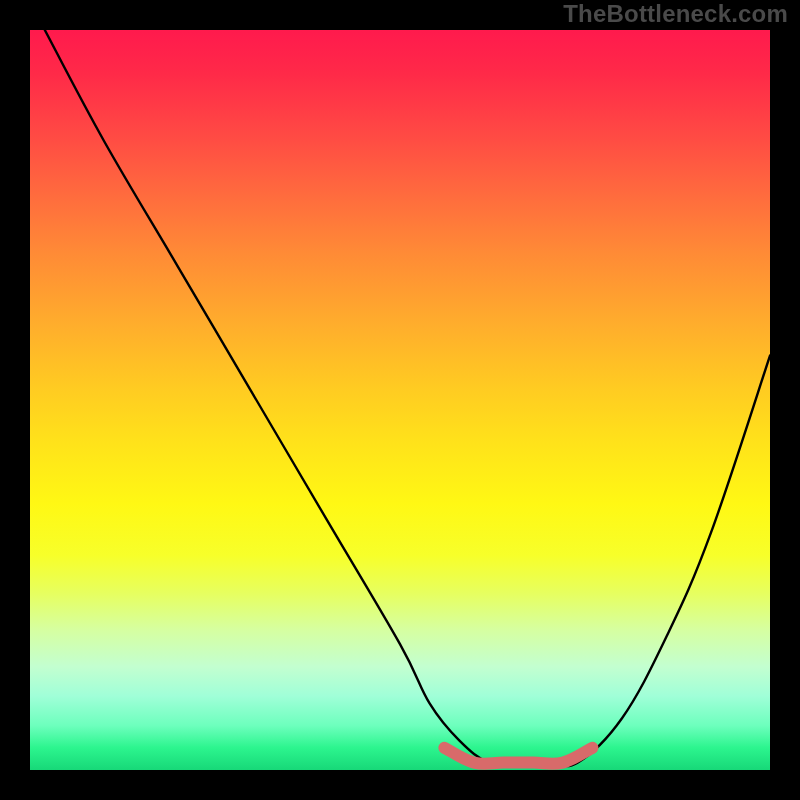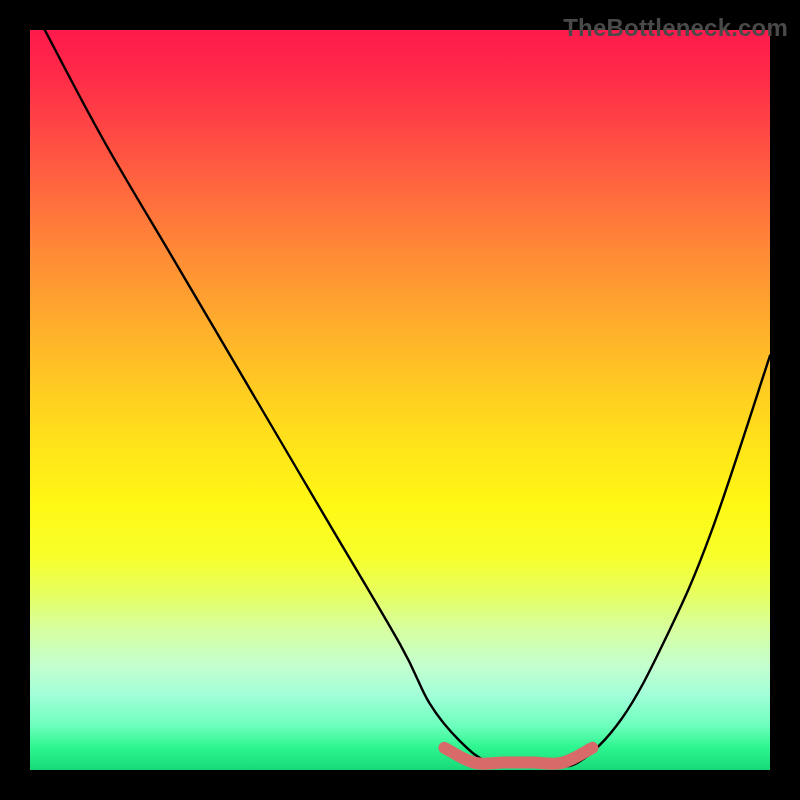--- a/index.html
+++ b/index.html
@@ -12,21 +12,21 @@
     font-family: Arial, Helvetica, sans-serif;
   }
   .container {
     position: relative;
     width: 800px;
     height: 800px;
     background: #000;
   }
   .watermark {
     position: absolute;
-    top: 14px;
+    top: 0;
     right: 12px;
     color: #4a4a4a;
     font-size: 24px;
     font-weight: 600;
     letter-spacing: 0.2px;
     z-index: 10;
   }
   .plot-area {
     position: absolute;
     left: 30px;

